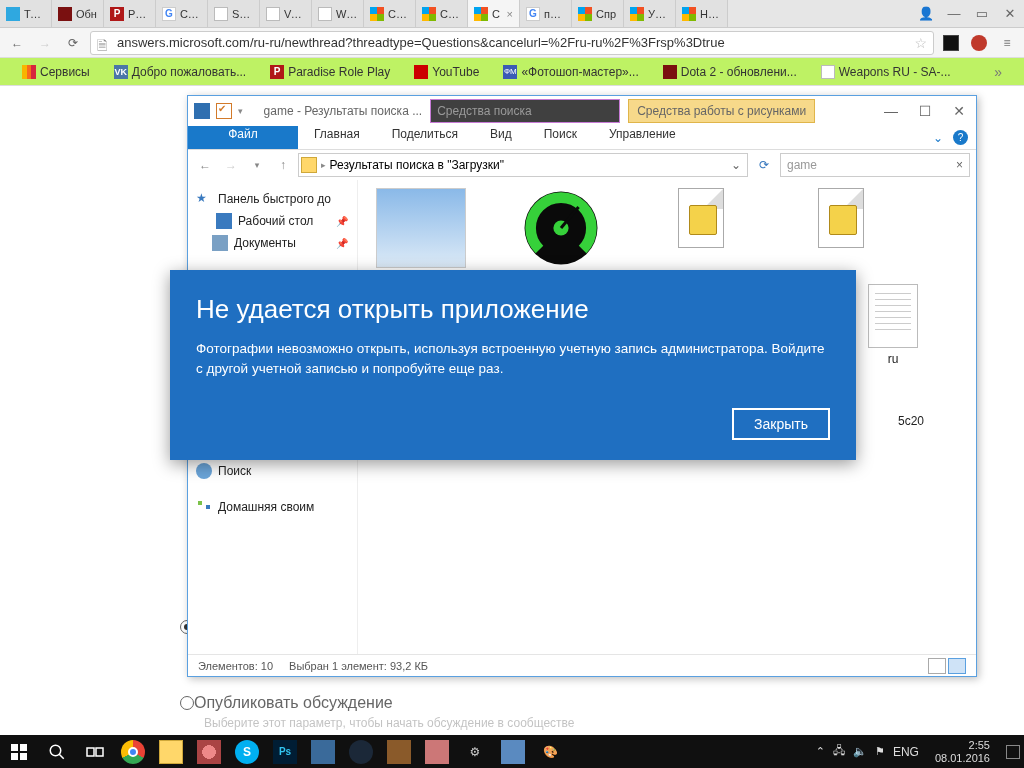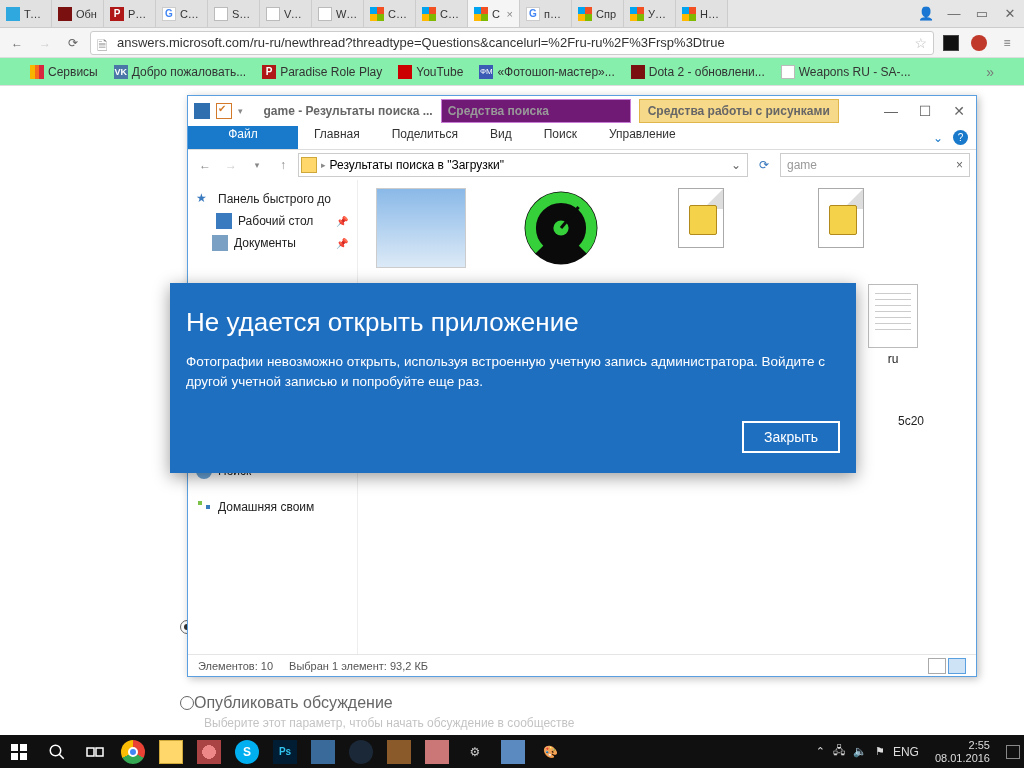--- a/index.html
+++ b/index.html
@@ -16,45 +16,45 @@
 .winctl div{width:28px;display:flex;align-items:center;justify-content:center;color:#666;font-size:13px;}
 
 .chrome-addr{height:30px;background:#f5f5f5;display:flex;align-items:center;padding:0 6px;gap:6px;border-bottom:1px solid #ddd;}
 .navbtn{width:22px;height:22px;display:flex;align-items:center;justify-content:center;color:#666;border-radius:11px;}
 .addr{flex:1;height:24px;border:1px solid #ccc;border-radius:3px;background:#fff;display:flex;align-items:center;padding:0 6px;font-size:13px;color:#333;}
 .addr .protoico{width:14px;height:14px;margin-right:6px;color:#888;}
 .addr .url{white-space:nowrap;overflow:hidden;}
 .addr .star{margin-left:auto;color:#bbb;font-size:14px;}
 .ext-ico{width:22px;height:22px;display:flex;align-items:center;justify-content:center;}
 
-.chrome-bm{height:28px;background:#86efac;display:flex;align-items:center;padding:0 24px;gap:4px;border-bottom:1px solid #ddd;font-size:12px;}
+.chrome-bm{height:28px;background:#bef264;display:flex;align-items:center;padding:0 16px;gap:12px;border-bottom:1px solid #ddd;font-size:12px;}
 .bm{display:flex;align-items:center;gap:4px;padding:2px 6px;color:#333;white-space:nowrap;}
 .bm .ico{width:14px;height:14px;}
 .bm-overflow{margin-left:auto;color:#777;font-size:14px;padding:0 6px;}
 
 .page{position:absolute;left:0;top:86px;right:0;bottom:0;background:#fff;}
 .page-body{padding:10px 40px;color:#333;font-size:13px;}
 .radio-row{display:flex;align-items:center;margin:4px 0;}
 .radio-dot{width:14px;height:14px;border:1px solid #666;border-radius:50%;display:flex;align-items:center;justify-content:center;}
 .radio-dot.on::after{content:"";width:6px;height:6px;background:#333;border-radius:50%;}
 .radio-lbl{font-size:16px;color:#666;}
 .sub{color:#888;font-size:12px;margin-left:24px;}
 
 
 .explorer{position:absolute;left:187px;top:95px;width:790px;height:582px;background:#fff;border:1px solid #5aa0e0;box-shadow:2px 2px 8px rgba(0,0,0,0.25);}
 .exp-title{height:30px;display:flex;align-items:stretch;}
 .exp-title-left{display:flex;align-items:center;gap:6px;padding:0 6px;}
 .exp-title-ico{width:16px;height:16px;background:#2f6fb0;}
 .exp-title-qat{width:16px;height:16px;border:1px solid #d27a2a;background:#fff;position:relative;}
 .exp-title-qat::after{content:"✔";color:#d27a2a;font-size:10px;position:absolute;left:1px;top:-1px;}
 .exp-title-sep{width:1px;background:#ddd;margin:4px 2px;}
-.exp-crumb{flex:1;display:flex;align-items:center;font-size:12px;color:#666;padding-left:4px;gap:8px;min-width:0;font-weight:bold;}
+.exp-crumb{flex:1;display:flex;align-items:center;font-size:12px;color:#666;padding-left:4px;gap:8px;min-width:0;}
 .crumb-part{white-space:nowrap;overflow:hidden;text-overflow:ellipsis;}
 .ctx-tab{padding:4px 8px;font-size:12px;white-space:nowrap;}
-.ctx-tab.search{background:#701a75;border:1px solid #c77bd6;}
+.ctx-tab.search{background:#404040;border:1px solid #c77bd6;}
 .ctx-tab.picture{background:#f7d98a;border:1px solid #e0b54a;}
 .exp-winctl{display:flex;}
 .exp-winctl div{width:34px;display:flex;align-items:center;justify-content:center;color:#666;font-size:14px;}
 
 .exp-ribbon{height:24px;display:flex;align-items:stretch;border-bottom:1px solid #ddd;font-size:12px;}
 .ribbon-tab{padding:1px 16px;color:#333;}
 .ribbon-tab.file{background:#1979ca;color:#fff;}
 .ribbon-help{margin-left:auto;display:flex;align-items:center;padding:0 8px;gap:10px;color:#1979ca;}
 
 .exp-path{height:30px;display:flex;align-items:center;gap:4px;padding:0 6px;}
@@ -87,21 +87,21 @@
 .thumb.txt{border:1px solid #bbb;background:#fff;width:50px;height:64px;position:relative;}
 .thumb.txt::after{content:"";position:absolute;left:6px;top:8px;right:6px;height:40px;background:repeating-linear-gradient(#ccc 0 1px,transparent 1px 6px);}
 .fname{word-break:break-word;}
 
 .exp-status{height:22px;border-top:1px solid #e5e5e5;display:flex;align-items:center;padding:0 10px;font-size:11px;color:#555;gap:16px;}
 .view-toggle{margin-left:auto;display:flex;gap:2px;}
 .view-toggle div{width:18px;height:16px;border:1px solid #aaa;}
 .view-toggle .on{background:#cfe3f7;border-color:#5aa0e0;}
 
 
-.modal{position:absolute;left:170px;top:283px;width:686px;background:#1f6fc1;color:#fff;padding:24px 16px 20px;box-shadow:0 4px 16px rgba(0,0,0,0.4);}
+.modal{position:absolute;left:170px;top:270px;width:686px;background:#1f6fc1;color:#fff;padding:24px 26px 20px;box-shadow:0 4px 16px rgba(0,0,0,0.4);}
 .modal h1{margin:0 0 14px;font-weight:300;font-size:26px;}
 .modal p{margin:0 0 30px;font-size:13.5px;line-height:1.45;}
 .modal .btn{float:right;border:2px solid #fff;padding:6px 20px;font-size:14px;color:#fff;background:transparent;}
 .modal::after{content:"";display:block;clear:both;}
 
 
 .taskbar{position:absolute;left:0;bottom:0;width:1024px;height:33px;background:#101010;display:flex;align-items:center;color:#fff;}
 .tb-btn{width:38px;height:33px;display:flex;align-items:center;justify-content:center;}
 .tb-sep{flex:1;}
 .tray{display:flex;align-items:center;gap:8px;padding:0 4px;font-size:11px;color:#ddd;}

